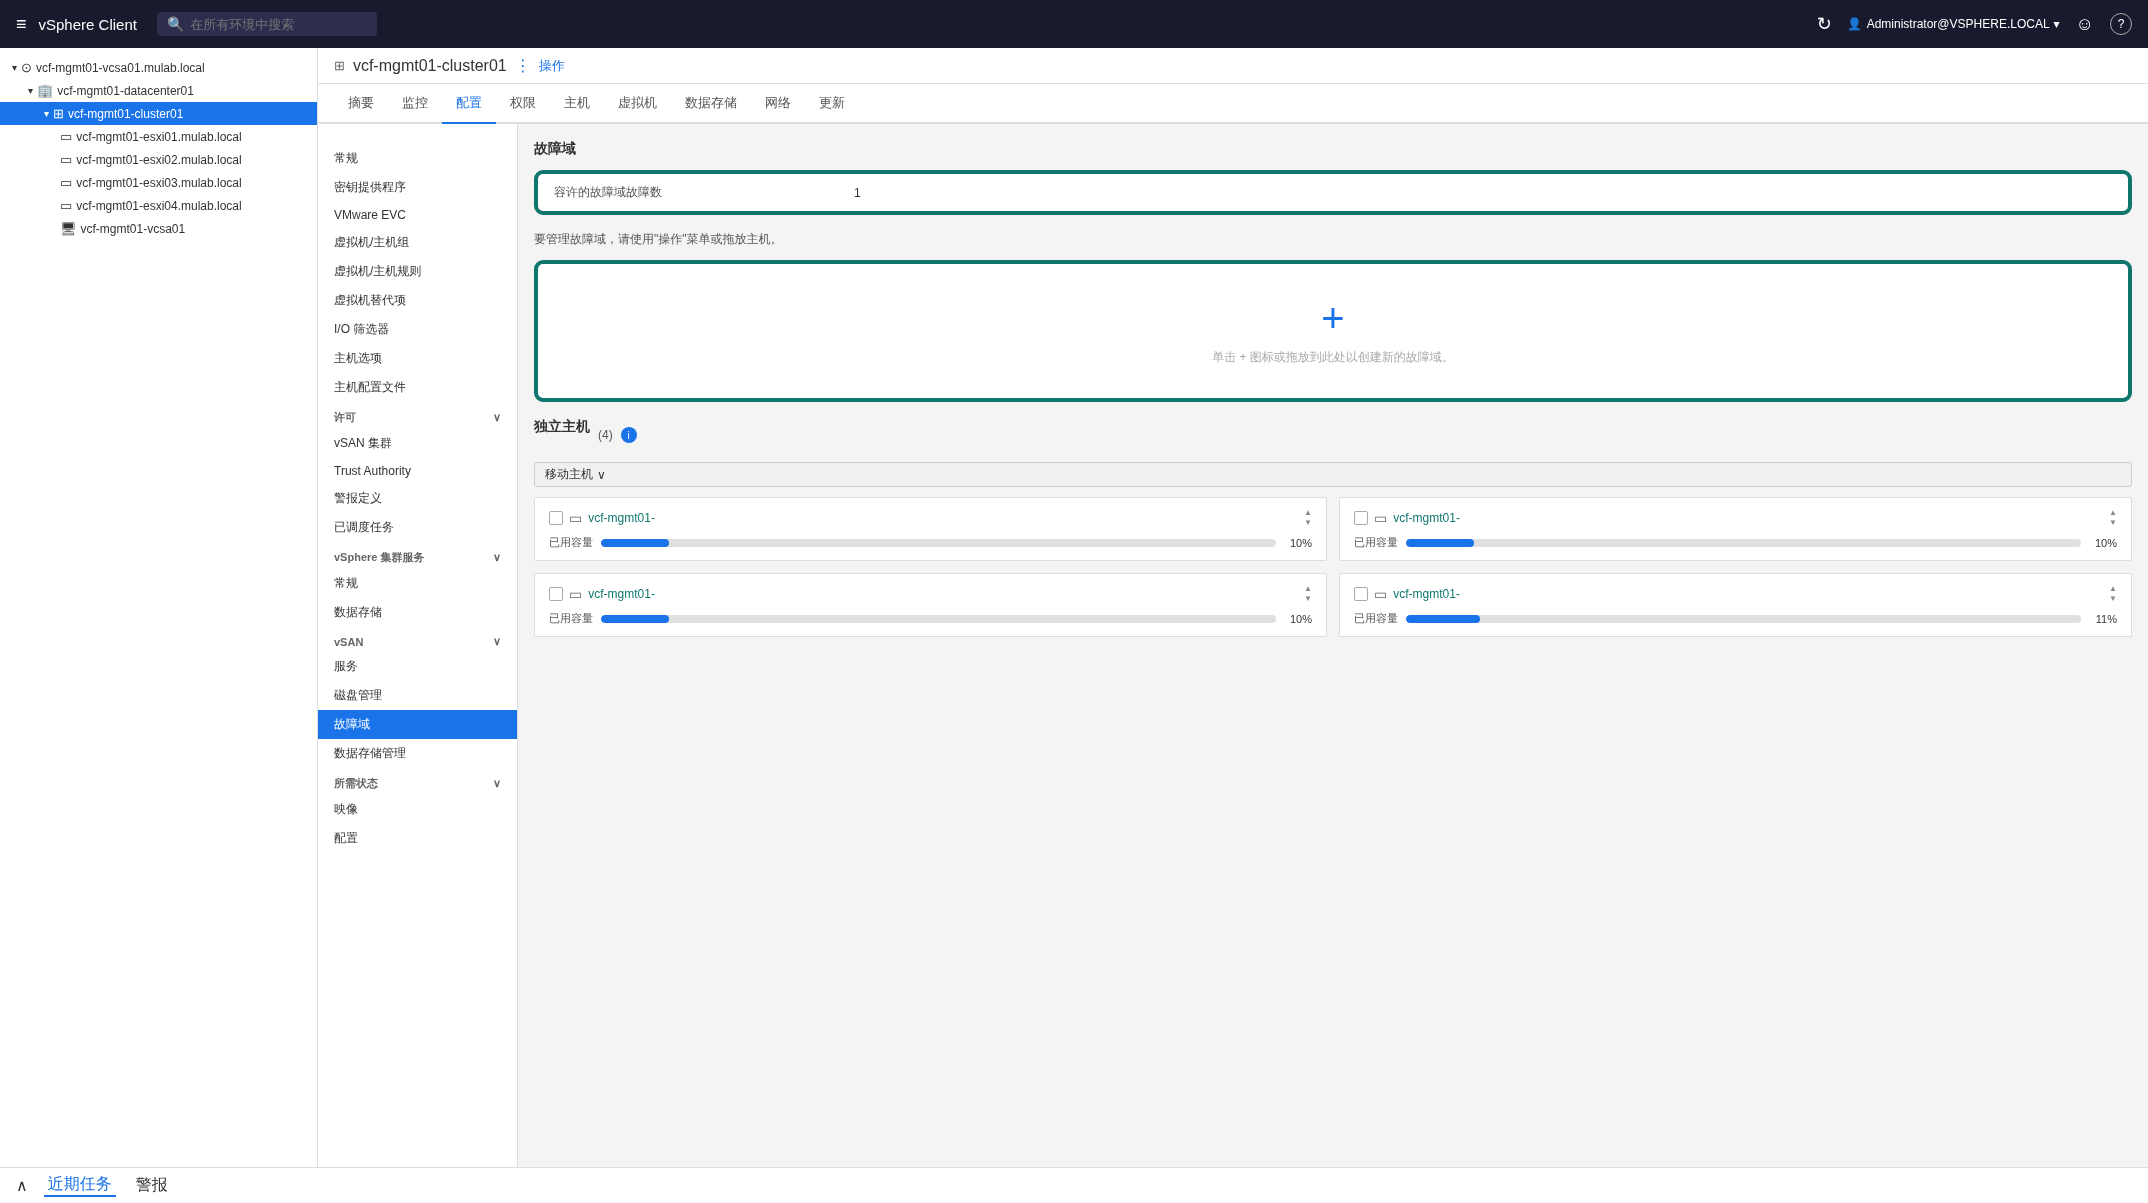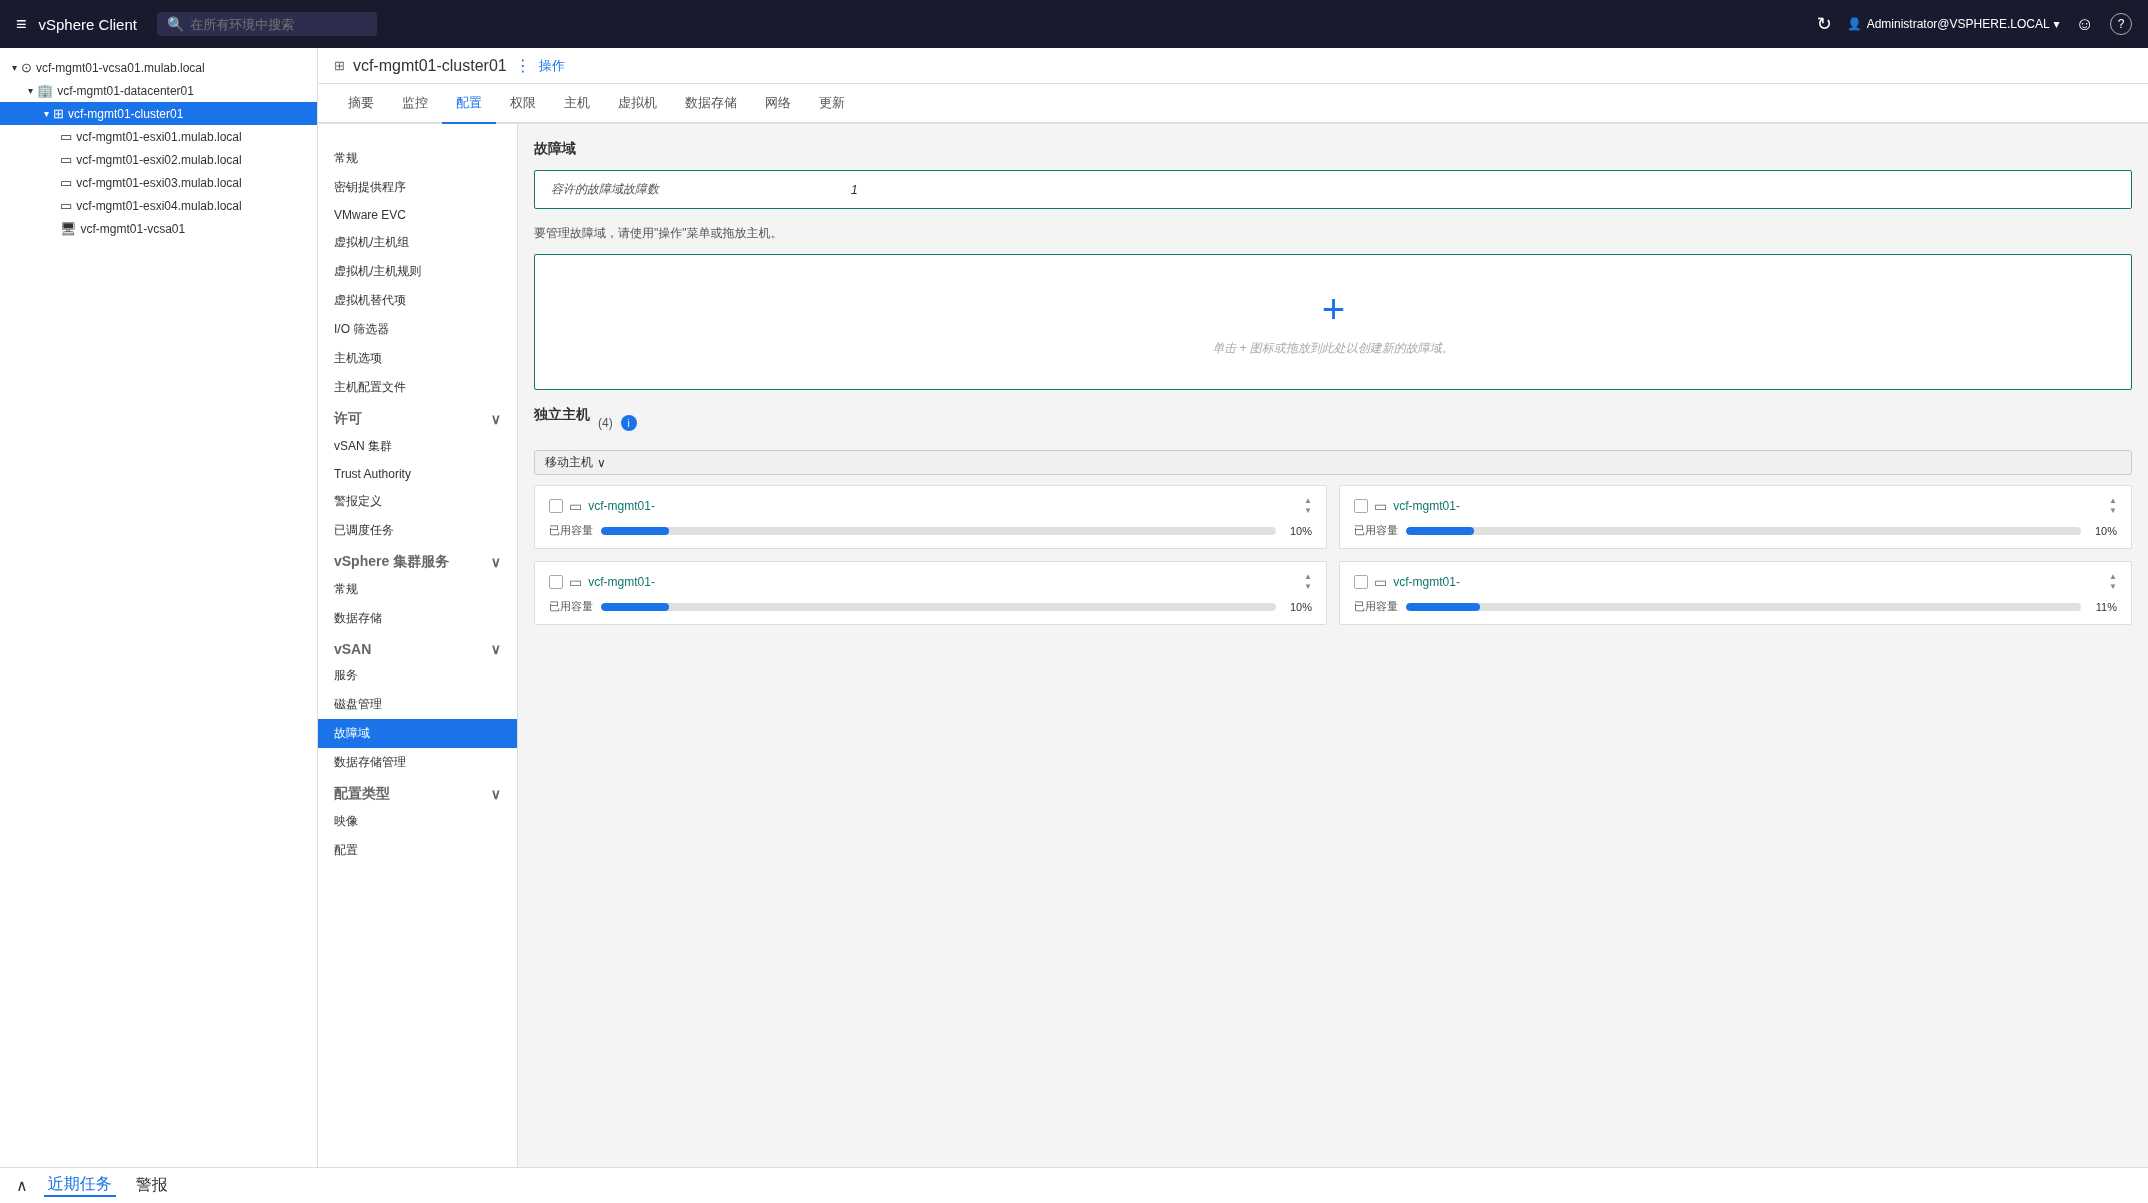--- a/index.html
+++ b/index.html
@@ -71,33 +71,32 @@
     .left-nav {
       width: 200px; background: #fff; border-right: 1px solid #ddd;
       overflow-y: auto; flex-shrink: 0; padding: 20px 0;
     }
     .left-nav-item {
       padding: 6px 16px; font-size: 12px; color: #333; cursor: pointer;
       white-space: nowrap;
     }
     .left-nav-item.active { background: #1a73e8; color: #fff; }
     .left-nav-section {
-      padding: 8px 16px 4px; font-size: 14px; color: #666; font-weight: 600;
+      padding: 8px 16px 4px; font-size: 11px; color: #666; font-weight: 600;
       display: flex; align-items: center; justify-content: space-between; gap: 33px;
     }
 
     
     .main-content { flex: 1; overflow-y: auto; padding: 16px; background: #f4f4f4; }
 
     
     .section-title { font-size: 14px; font-weight: 600; margin-bottom: 12px; color: #333; }
     .card {
-      background: #fff; border: 1px solid #0f766e; border-radius: 2px;
+      background: #fff; border: 4px solid #0f766e; border-radius: 9px;
       margin-bottom: 16px;
-      font-style: italic;
     }
     .card-row {
       display: flex; align-items: center; padding: 10px 16px;
       border-bottom: 1px solid #f0f0f0;
     }
     .card-row:last-child { border-bottom: none; }
     .card-label { flex: 0 0 300px; color: #555; font-size: 12px; }
     .card-value { flex: 1; font-size: 12px; }
     .card-action { margin-left: auto; color: #1a73e8; cursor: pointer; font-size: 12px; }
 
@@ -274,21 +273,21 @@
         <div class="left-nav-section">
           <span>vSAN</span>
           <span>∨</span>
         </div>
         <div class="left-nav-item">服务</div>
         <div class="left-nav-item">磁盘管理</div>
         <div class="left-nav-item active">故障域</div>
         <div class="left-nav-item">数据存储管理</div>
 
         <div class="left-nav-section">
-          <span>配置类型</span>
+          <span>所需状态</span>
           <span>∨</span>
         </div>
         <div class="left-nav-item">映像</div>
         <div class="left-nav-item">配置</div>
       </div>
 
       <div class="main-content" style="padding-bottom: 48px;">
 
         <div class="section-title">故障域</div>
         <div class="card">

